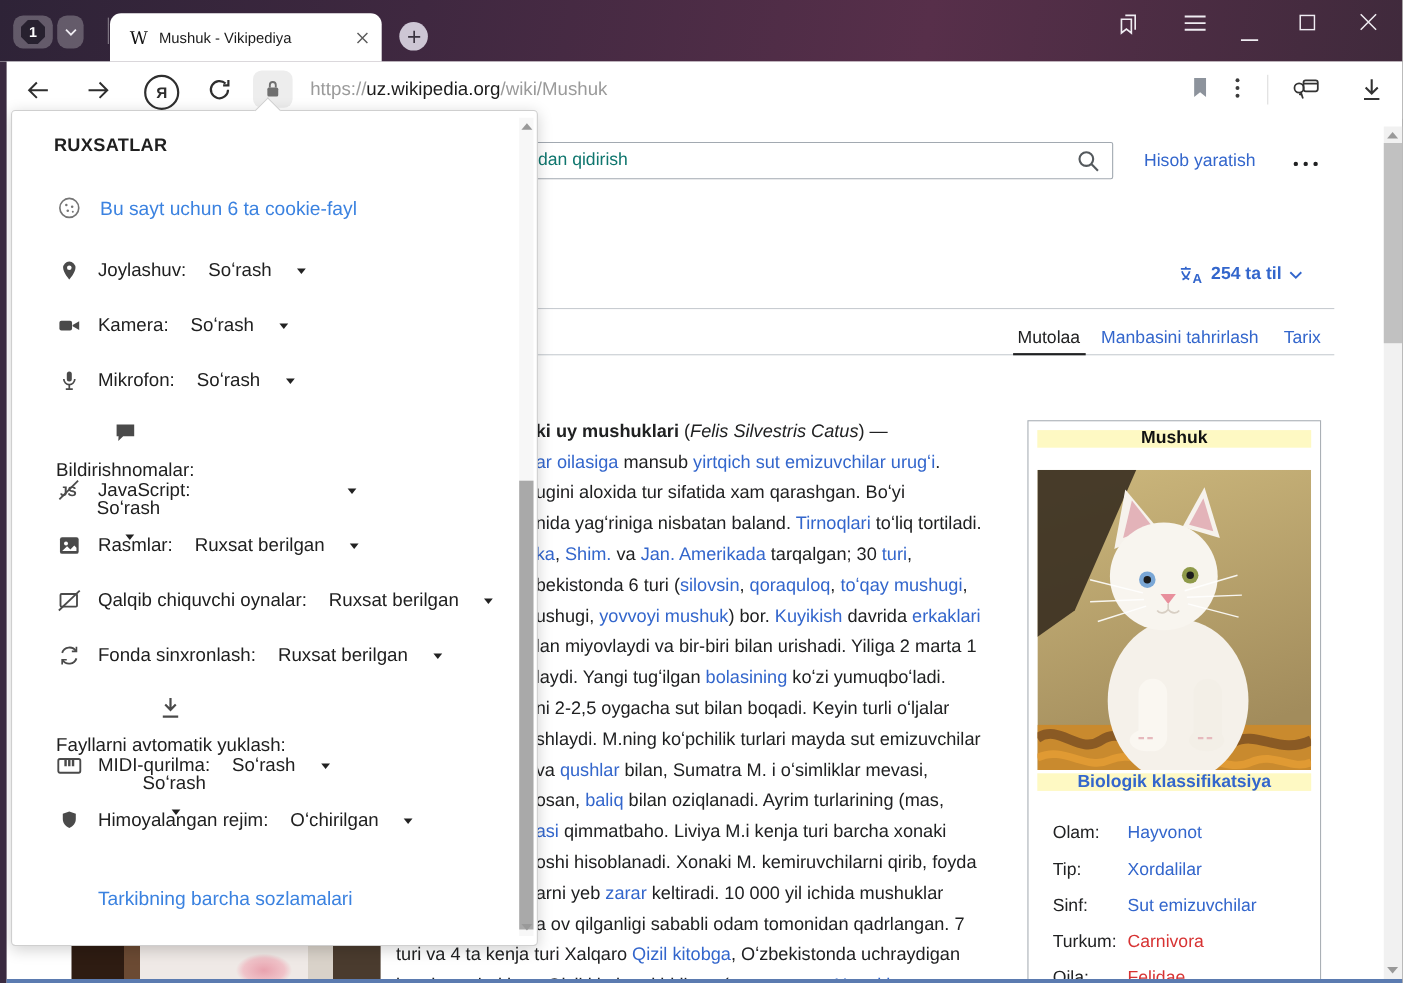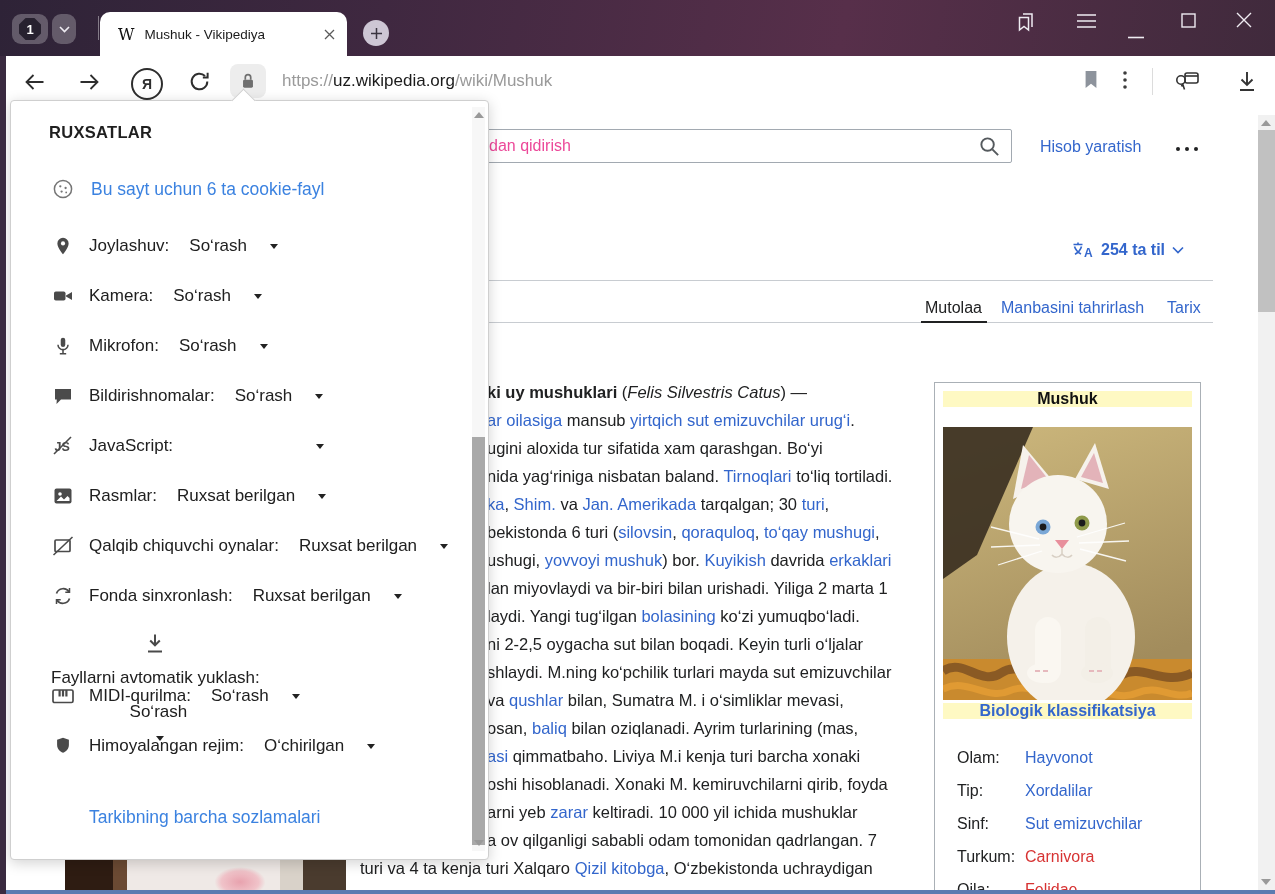--- a/index.html
+++ b/index.html
@@ -30,21 +30,21 @@
   
   #toolbar{position:absolute;left:0;top:56px;width:1275px;height:52px;background:#fff;}
   #lock-chip{position:absolute;left:230px;top:8px;width:36px;height:34px;background:#ededed;border-radius:8px;
     display:flex;align-items:center;justify-content:center;}
   #url{position:absolute;left:282px;top:15px;font-size:17px;white-space:nowrap;}
   #url .dim{color:#9a9a9a;} #url .host{color:#1b1b1b;}
   .ybtn{position:absolute;display:flex;align-items:center;justify-content:center;}
   #tool-sep{position:absolute;left:1152px;top:12px;width:1px;height:27px;background:#dcdcdc;}
   
   #search-box{position:absolute;left:400px;top:129px;width:612px;height:34px;border:1px solid #a2a9b1;border-radius:2px;background:#fff;box-sizing:border-box;}
-  #search-box .ph{position:absolute;left:88px;top:7px;font-size:16px;color:#ec4899;}
+  #search-box .ph{position:absolute;left:88px;top:7px;font-size:16px;color:#0f766e;}
   #search-box .mag{position:absolute;right:10px;top:5px;}
   #create-account{position:absolute;left:1040px;top:138px;font-size:16px;color:#3366cc;}
   #wiki-more{position:absolute;left:1176px;top:147px;display:flex;gap:5px;}
   #wiki-more i{width:4px;height:4px;border-radius:50%;background:#202122;}
   #lang-box{position:absolute;left:1072px;top:241px;display:flex;align-items:center;gap:7px;color:#3366cc;font-weight:bold;font-size:16px;}
   .hr1{position:absolute;left:430px;top:280px;width:783px;height:1px;background:#c8ccd1;}
   .hr2{position:absolute;left:430px;top:322px;width:783px;height:1px;background:#c8ccd1;}
   #mutolaa-underline{position:absolute;left:921px;top:321px;width:66px;height:2px;background:#202122;z-index:2;}
   .wtab{position:absolute;top:299px;font-size:16px;color:#3366cc;}
   .wtab.active{color:#202122;}
@@ -381,21 +381,21 @@
             <svg width="20" height="22" viewBox="0 0 22 22">
               <rect x="8.5" y="2" width="5" height="10" rx="2.5" fill="#4a4a4a"></rect>
               <path d="M5.5 9.5a5.5 5.5 0 0011 0" fill="none" stroke="#4a4a4a" stroke-width="1.7"></path>
               <path d="M11 15v4M7.5 19.5h7" fill="none" stroke="#4a4a4a" stroke-width="1.7"></path>
             </svg>
           </span>
     <span class="p-label">Mikrofon:</span>
     <span class="p-value">Soʻrash</span>
     <span class="caret"></span>
   </div>
-        <div class="perm-row" style="top: 281px;">
+        <div class="perm-row" style="top: 281px; flex-direction: column;">
     <span class="p-icon">
             <svg width="22" height="22" viewBox="0 0 22 22">
               <path d="M3 4h16v10.5H9L4.5 19l.3-4.5H3z" fill="#4a4a4a"></path>
             </svg>
           </span>
     <span class="p-label">Bildirishnomalar:</span>
     <span class="p-value">Soʻrash</span>
     <span class="caret"></span>
   </div>
         <div class="perm-row" style="top: 331px;">

